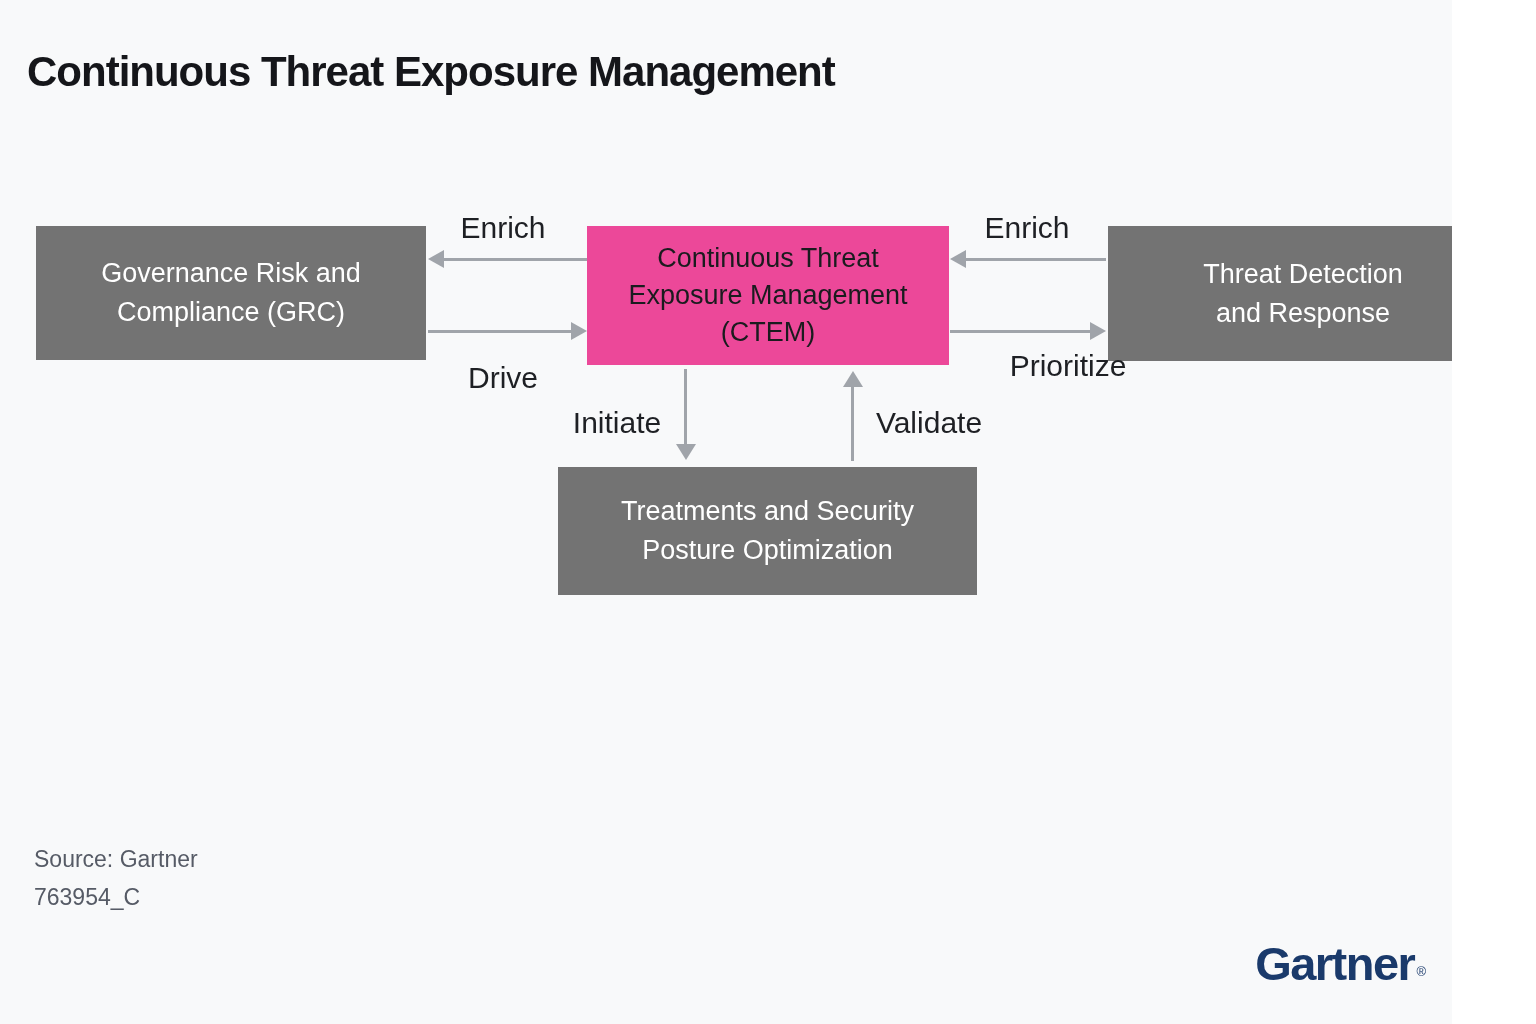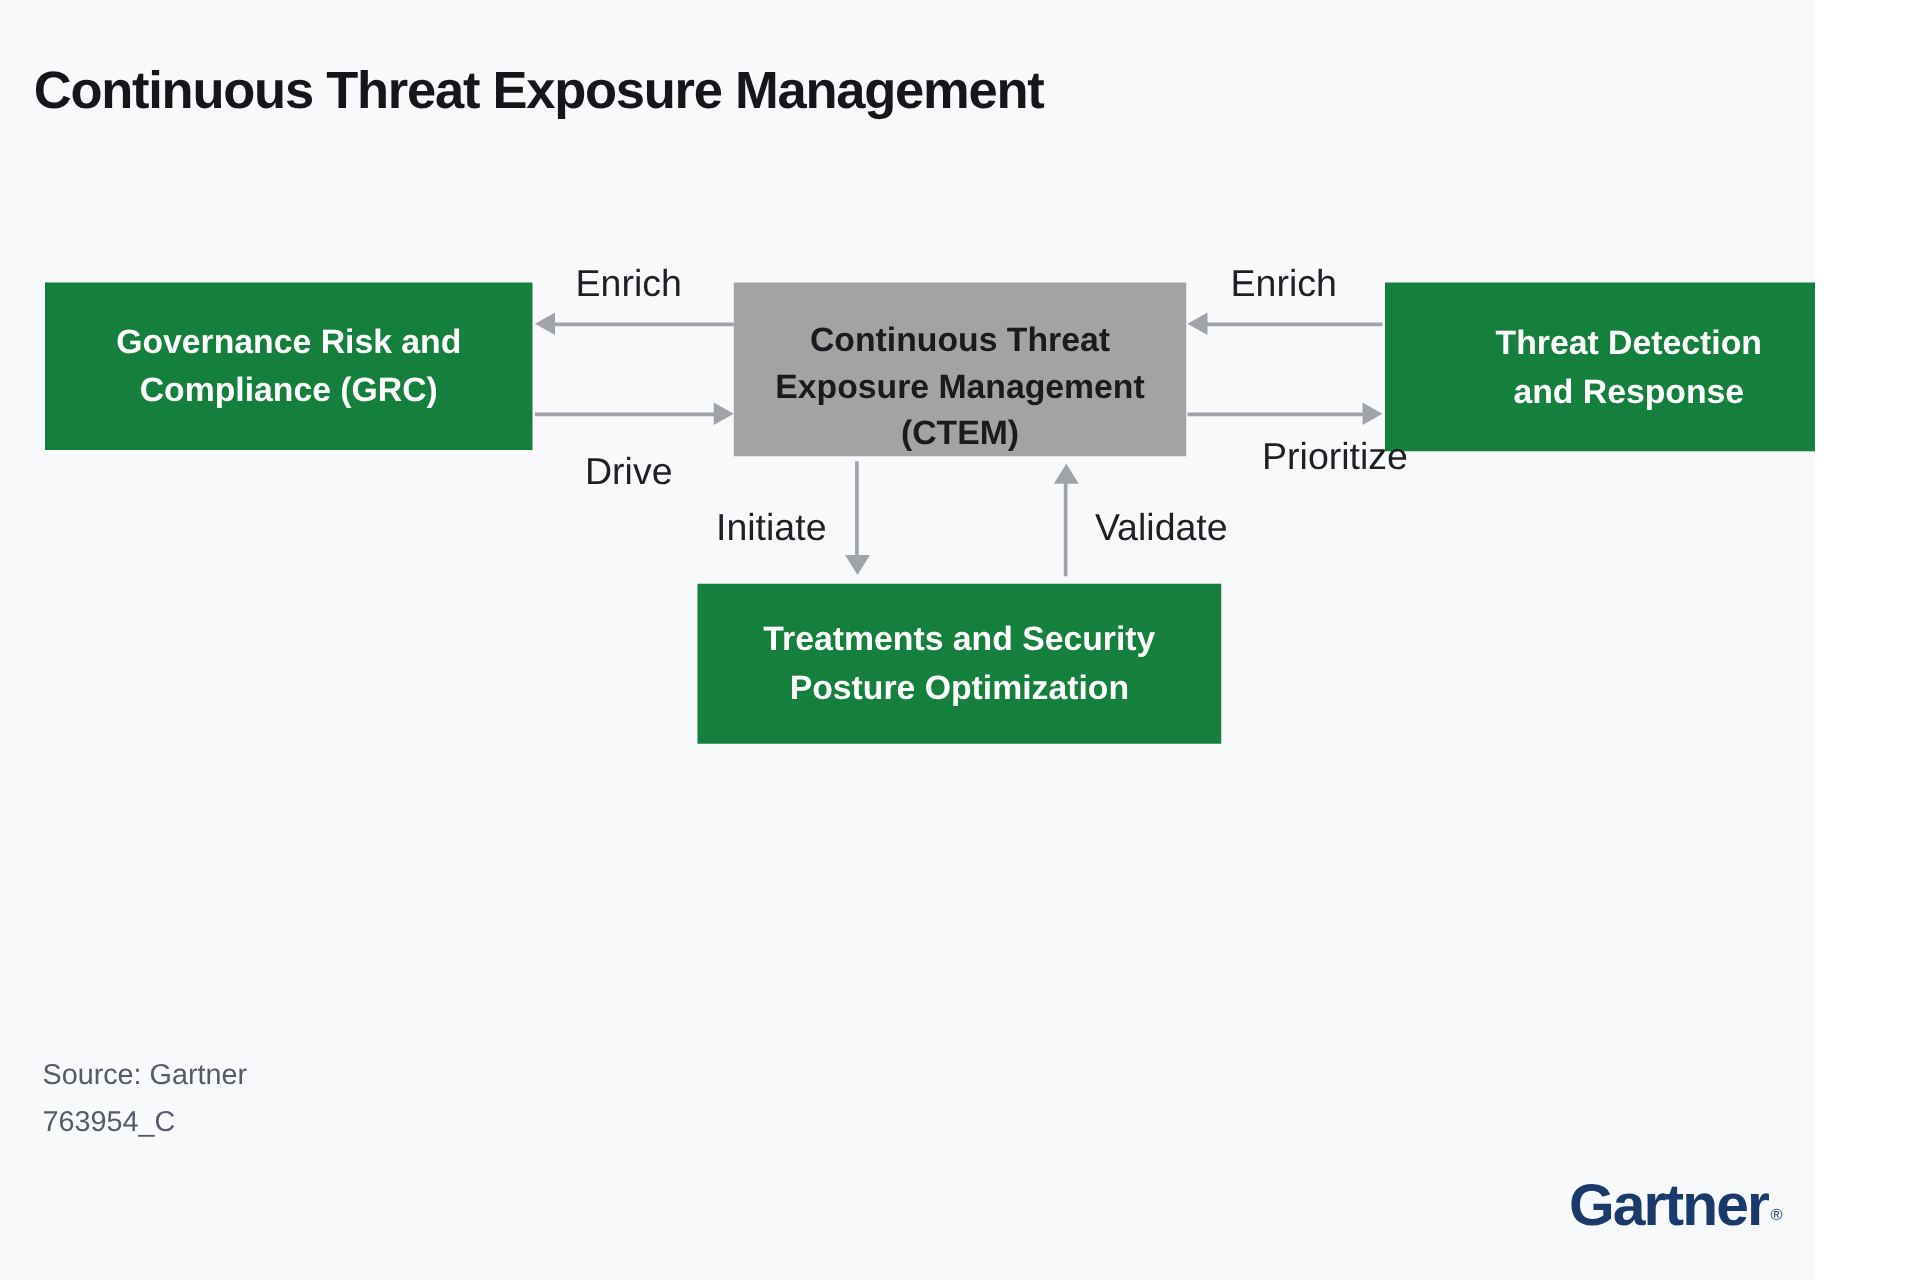--- a/index.html
+++ b/index.html
@@ -28,33 +28,32 @@
     position: absolute;
     display: flex;
     flex-direction: column;
     align-items: center;
     justify-content: center;
     text-align: center;
   }
   .box span { display: block; }
 
   .box-navy {
-    background: #15803d;
+    background: #737373;
     color: #ffffff;
-    font-weight: bold;
+    font-weight: normal;
     font-size: 27px;
     line-height: 39px;
   }
   .box-orange {
-    background: #a3a3a3;
+    background: #ec4899;
     color: #1a1b1e;
-    font-weight: 700;
+    font-weight: 400;
     font-size: 27px;
     line-height: 37px;
-    justify-content: flex-end;
   }
 
   #box-grc        { left: 36px;   top: 226px; width: 390px; height: 134px; }
   #box-ctem       { left: 587px;  top: 226px; width: 362px; height: 139px; }
   #box-tdr        { left: 1108px; top: 226px; width: 390px; height: 135px; }
   #box-treatments { left: 558px;  top: 467px; width: 419px; height: 128px; }
 
   .line-h { position: absolute; height: 3px; background: #a0a4aa; }
   .line-v { position: absolute; width: 3px;  background: #a0a4aa; }
   .head { position: absolute; width: 0; height: 0; }

